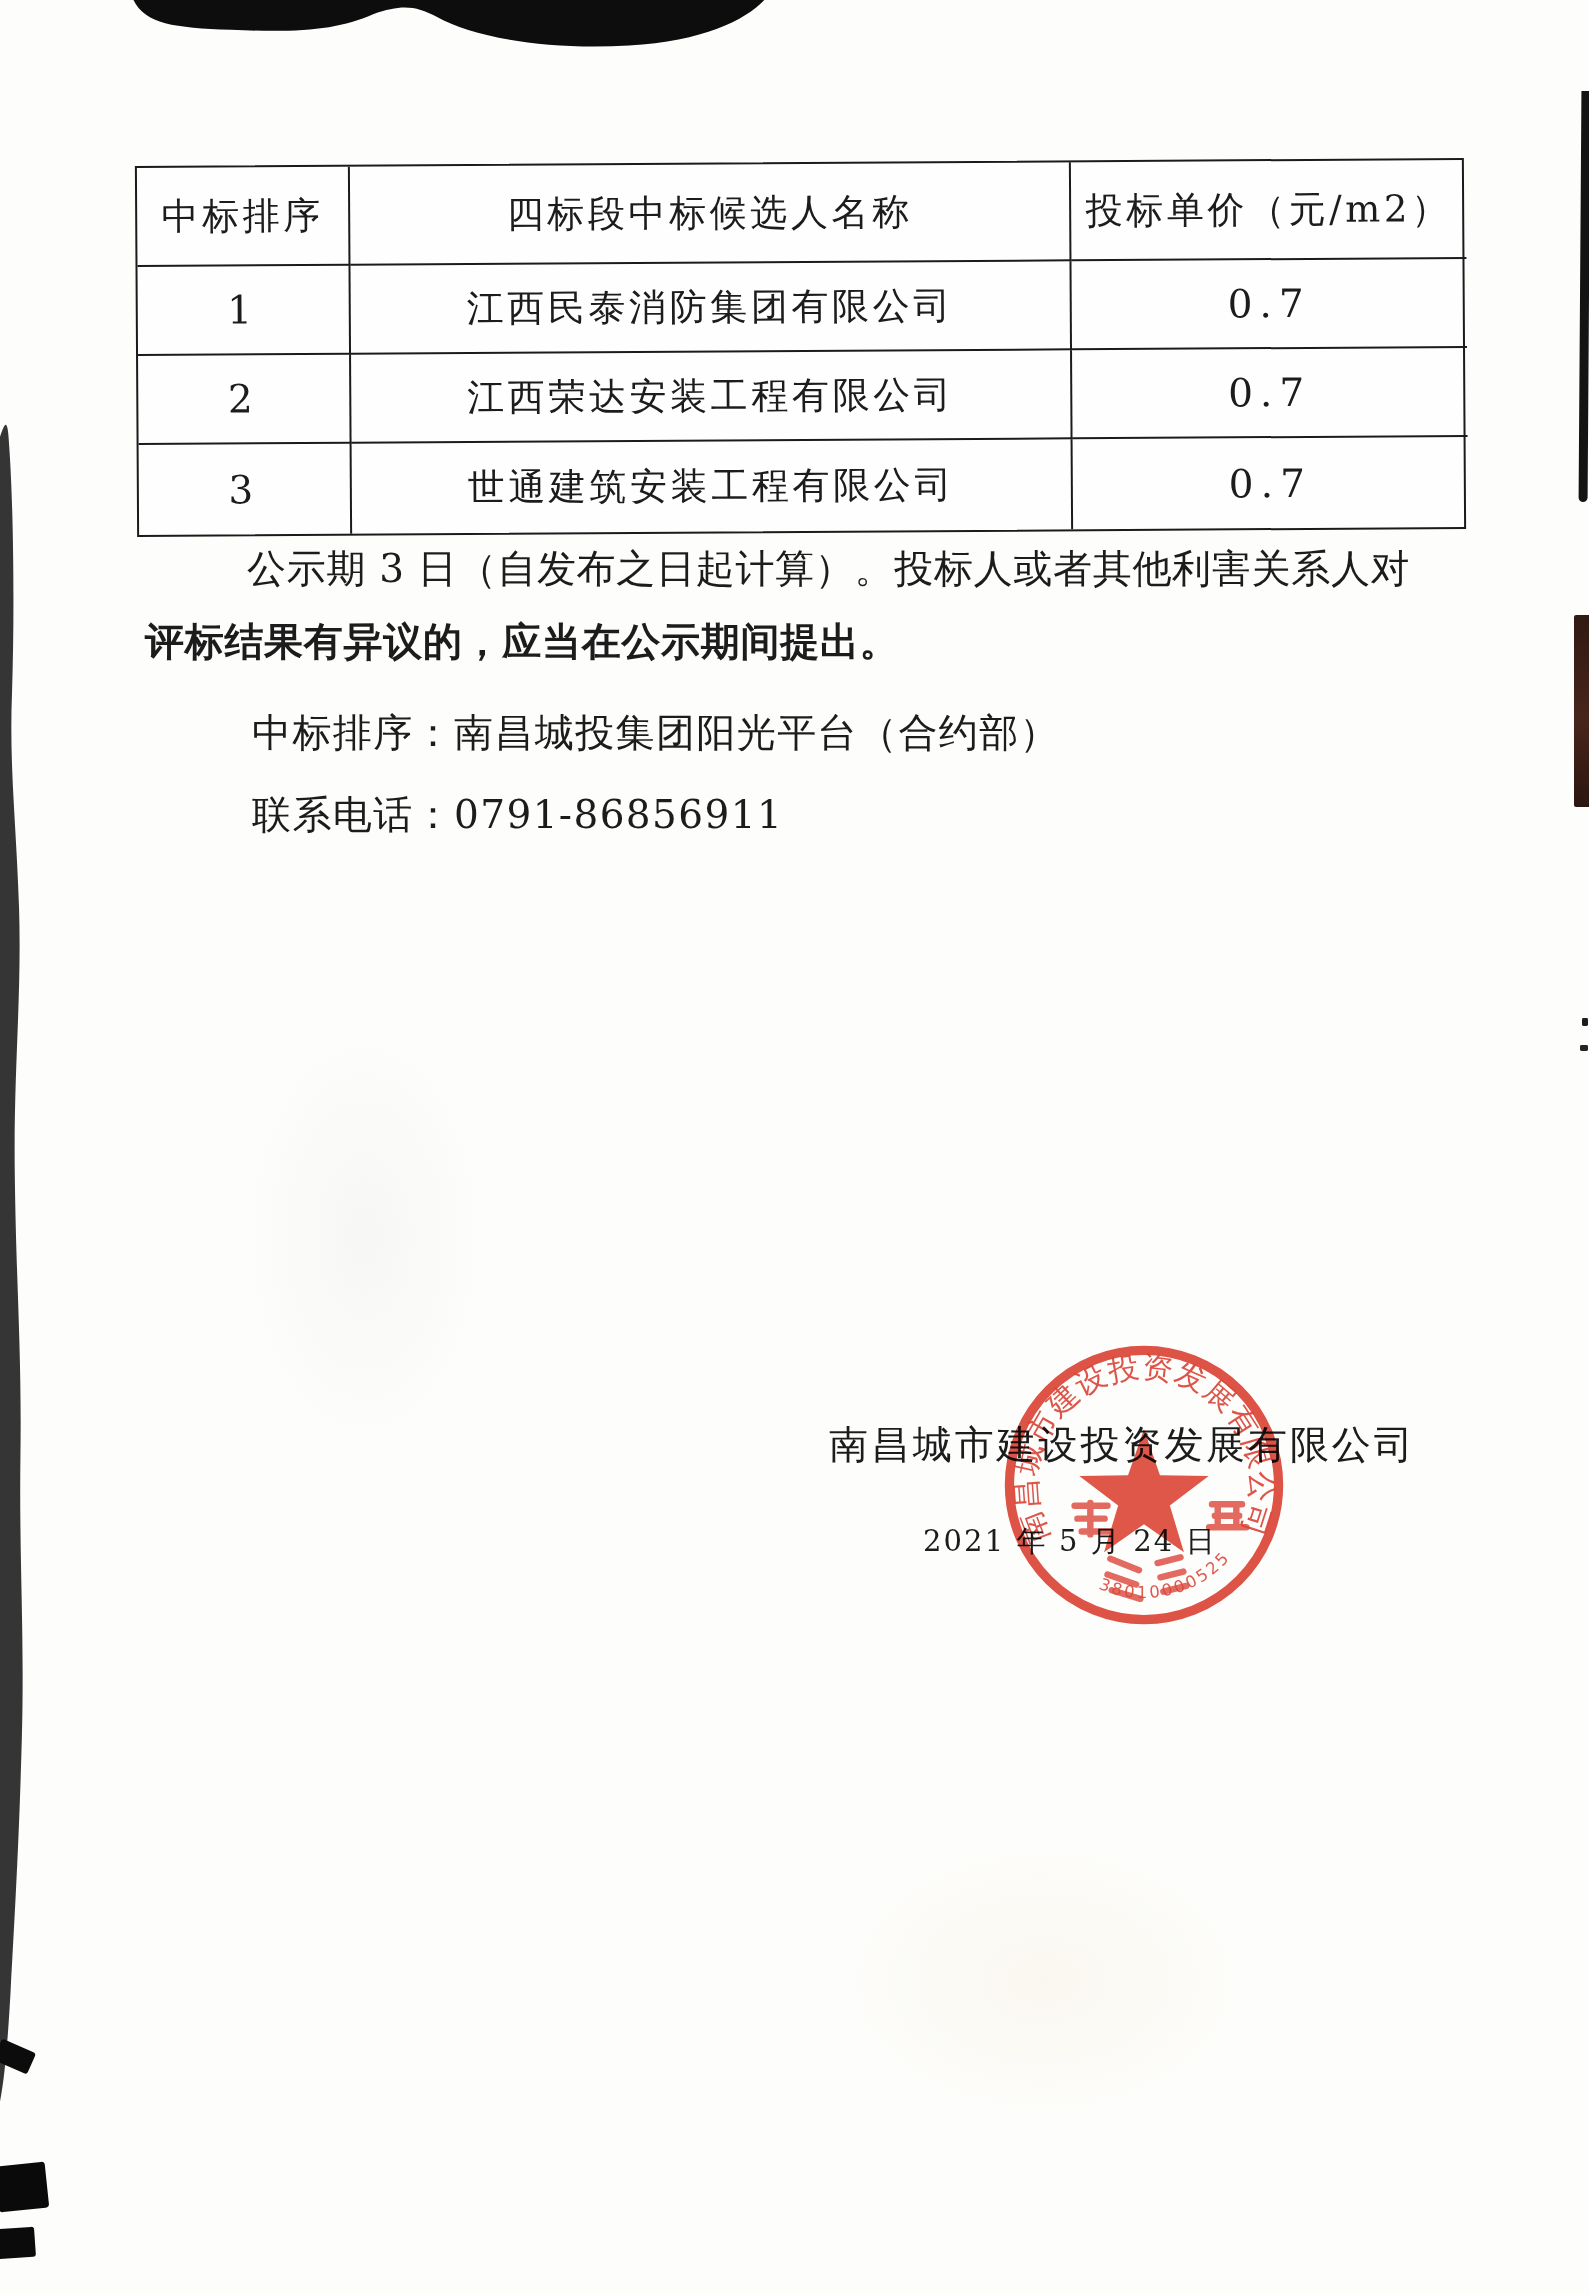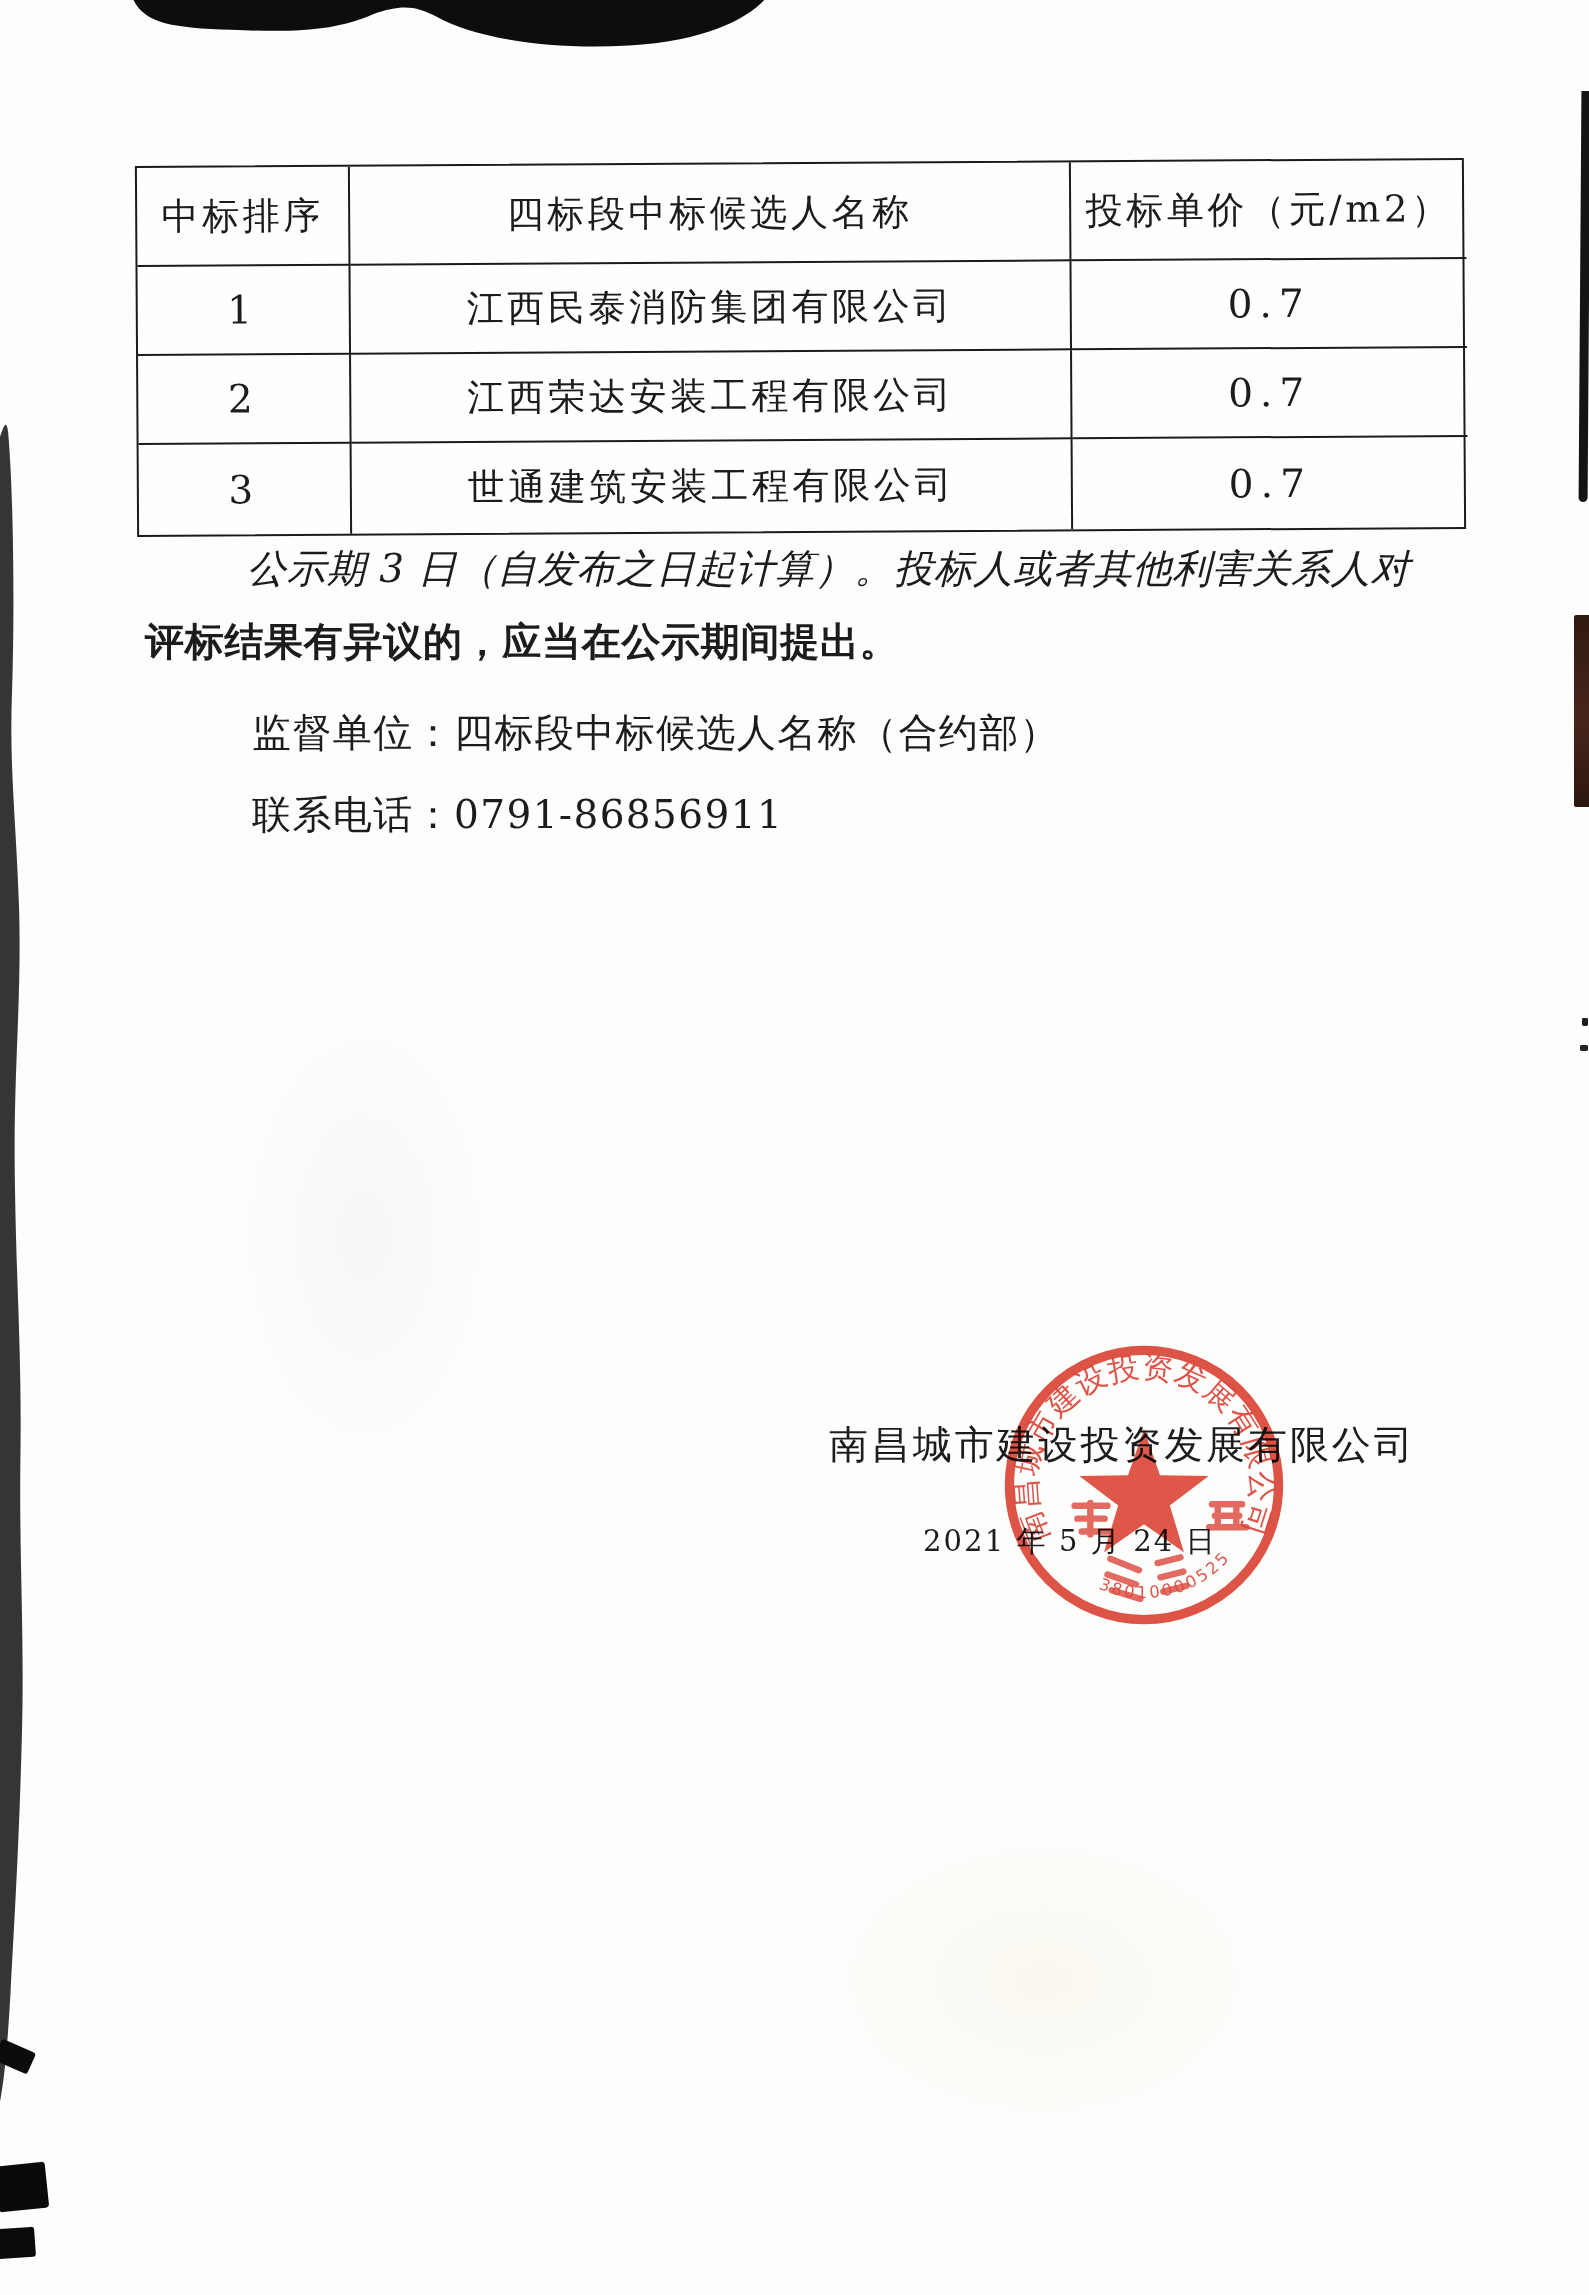--- a/index.html
+++ b/index.html
@@ -35,21 +35,21 @@
     display:flex;align-items:center;justify-content:center;
     border-right:2.9px solid #1b1b1b;border-bottom:2.9px solid #1b1b1b;
     box-sizing:border-box;
     font-size:37px;letter-spacing:3.6px;white-space:nowrap;
   }
   .bid-table .cell.last-col{border-right:none;}
   .bid-table .cell.last-row{border-bottom:none;}
   .bid-table .num{letter-spacing:7.1px;font-size:39px;}
   
   .txt{position:absolute;font-size:39px;letter-spacing:0.7px;white-space:nowrap;}
-  .para-1{left:247px;top:542px;font-style:italic;}
+  .para-1{left:247px;top:542px;}
   .para-2{left:145px;top:615px;font-weight:bold;}
   .supervisor{left:252px;top:706px;letter-spacing:1.4px;}
   .phone{left:252px;top:788px;letter-spacing:1.4px;}
   .sign-company{left:829px;top:1418px;letter-spacing:2.9px;font-size:39px;}
   .sign-date{left:923px;top:1522px;letter-spacing:2.1px;font-size:29px;}
   
   .stamp{position:absolute;left:1003px;top:1344px;width:282px;height:282px;mix-blend-mode:multiply;opacity:.93;}
 </style>
 </head>
 <body>
@@ -83,21 +83,21 @@
   <div class="cell">江西荣达安装工程有限公司</div>
   <div class="cell last-col num">0.7</div>
 
   <div class="cell num last-row">3</div>
   <div class="cell last-row">世通建筑安装工程有限公司</div>
   <div class="cell last-col last-row num">0.7</div>
 </div>
 
 <div class="txt para-1">公示期 3 日（自发布之日起计算）。投标人或者其他利害关系人对</div>
 <div class="txt para-2">评标结果有异议的，应当在公示期间提出。</div>
-<div class="txt supervisor">监督单位：四标段中标候选人名称（合约部）</div>
+<div class="txt supervisor">中标排序：南昌城投集团阳光平台（合约部）</div>
 <div class="txt phone">联系电话：0791-86856911</div>
 
 <div class="txt sign-company">南昌城市建设投资发展有限公司</div>
 <div class="txt sign-date">2021 年 5 月 24 日</div>
 
 <svg class="stamp" viewBox="0 0 394 394">
   <g fill="none" stroke="#d93527">
     <circle cx="197" cy="197" r="188" stroke-width="13" opacity=".92"></circle>
   </g>
   <polygon fill="#da3626" opacity=".9" points="197,119 219.3,183.3 287.4,184.6 233.1,225.7 252.8,290.9 197,252 141.2,290.9 160.9,225.7 106.6,184.6 174.7,183.3"></polygon>

